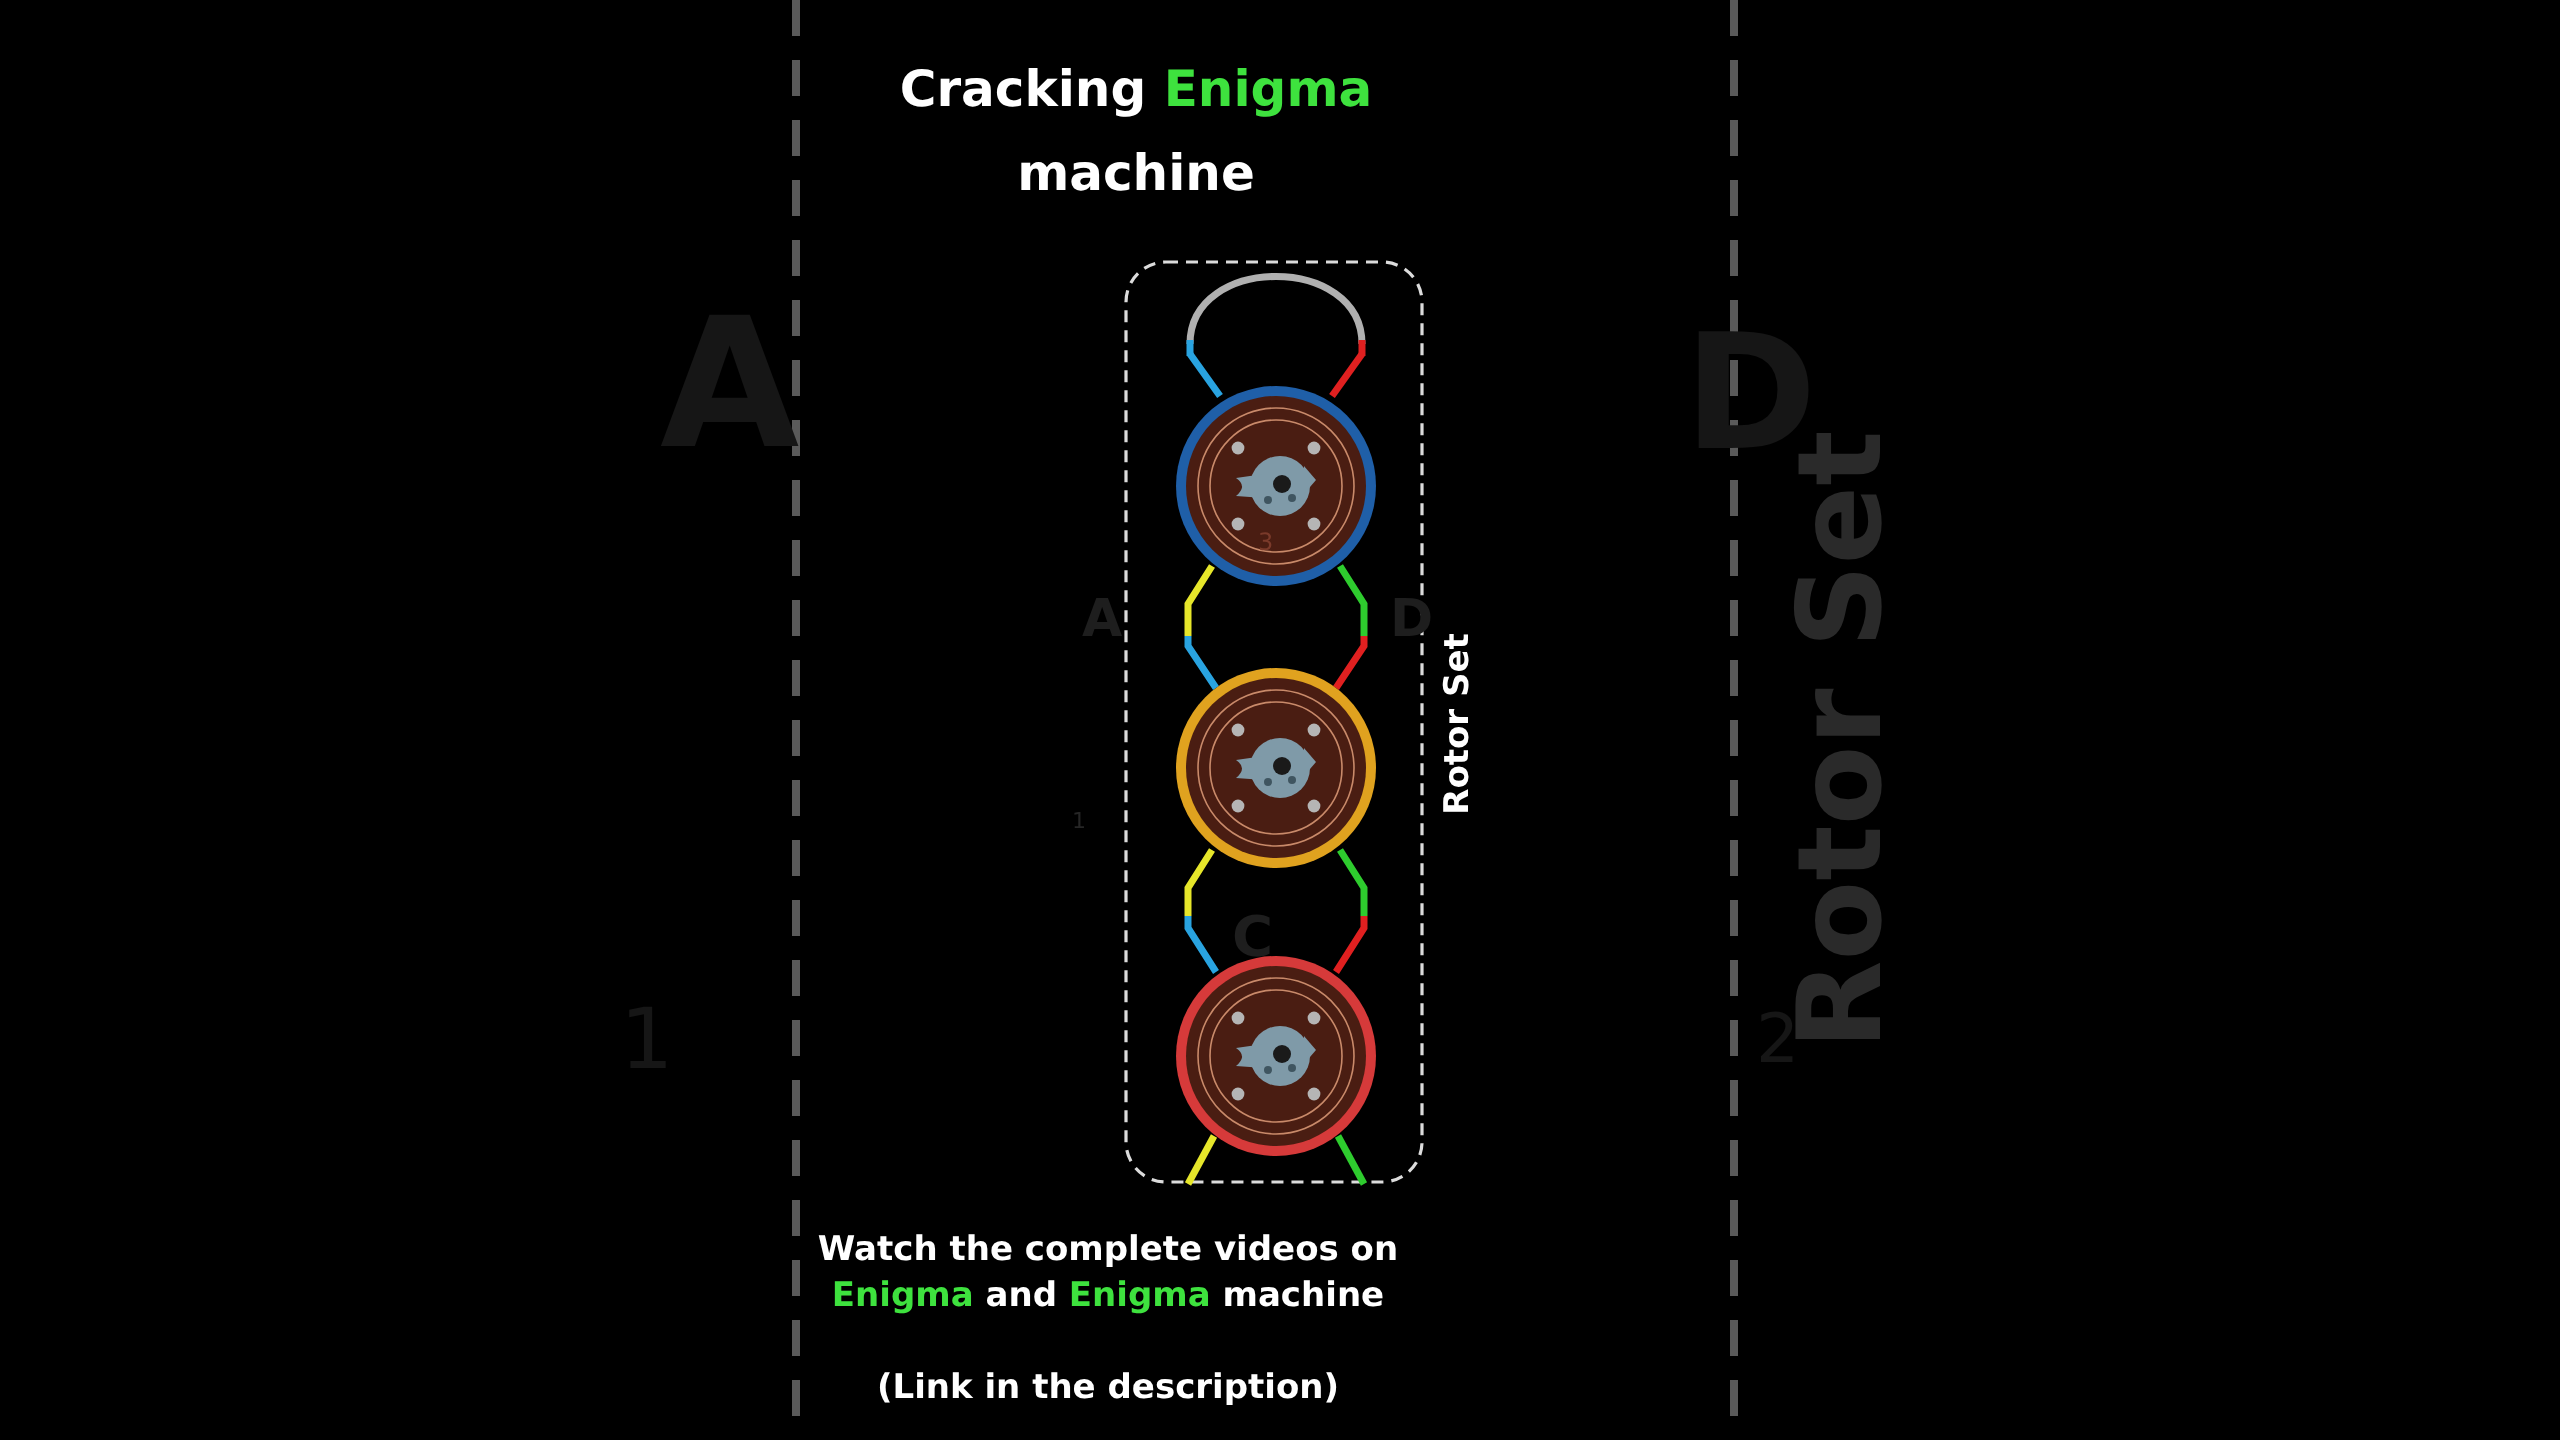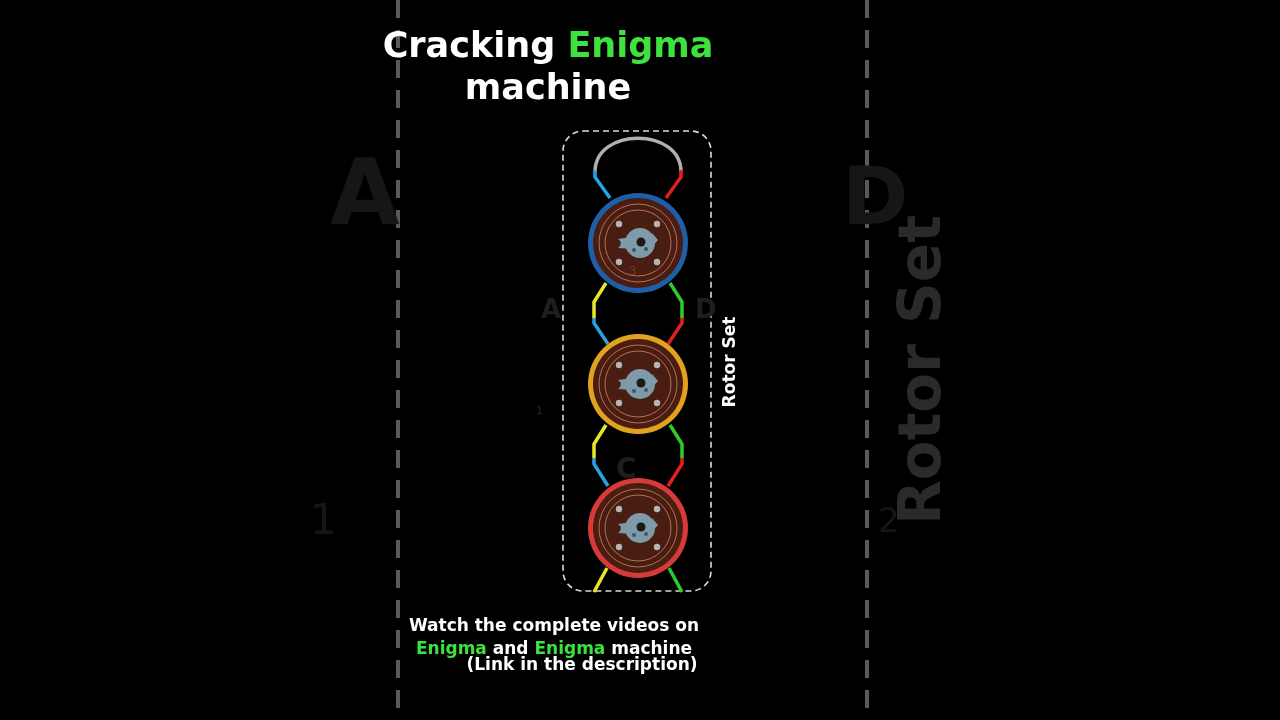--- a/index.html
+++ b/index.html
@@ -2,21 +2,21 @@
 <html><head>
 <meta charset="utf-8">
 <style>
   html, body { margin:0; padding:0; }
   body { width:1280px; height:720px; background:#000; position:relative; overflow:hidden;
          font-family:"DejaVu Sans", sans-serif; }
   .dash-line { position:absolute; top:0; width:4px; height:720px;
     background: repeating-linear-gradient(to bottom, #5a5a5a 0 18px, transparent 18px 30px); }
   .ghost { position:absolute; color:#161616; font-weight:bold; font-family:"DejaVu Sans", sans-serif; }
   .title { position:absolute; left:0; width:1096px; text-align:center; color:#fff; font-weight:bold;
-    font-size:35px; line-height:42px; }
+    font-size:25px; line-height:42px;padding-left:20px; }
   .green { color:#3ee23e; }
   .footer { position:absolute; left:0; width:1108px; text-align:center; color:#fff; font-weight:bold;
     font-size:17px; line-height:23px; }
   .rotor-label { position:absolute; left:729px; top:362px; transform:translate(-50%,-50%) rotate(-90deg);
     color:#fff; font-weight:bold; font-size:17px; white-space:nowrap; }
   .ghost-rotor-label { position:absolute; left:920px; top:370px; transform:translate(-50%,-50%) rotate(-90deg);
     color:#2a2a2a; font-weight:bold; font-size:58px; white-space:nowrap; }
 </style>
 </head>
 <body>
@@ -100,13 +100,13 @@
 
 <div class="rotor-label">Rotor Set</div>
 
 <div class="footer" style="top:614px;">Watch the complete videos on</div>
 <div class="footer" style="top:637px;">
   <span class="green">Enigma</span>
   <span>and</span>
   <span class="green">Enigma</span>
   <span>machine</span>
 </div>
-<div class="footer" style="top:653px;padding-left:28px;">(Link in the description)</div>
+<div class="footer" style="top:683px;">(Link in the description)</div>
 
 </body></html>

